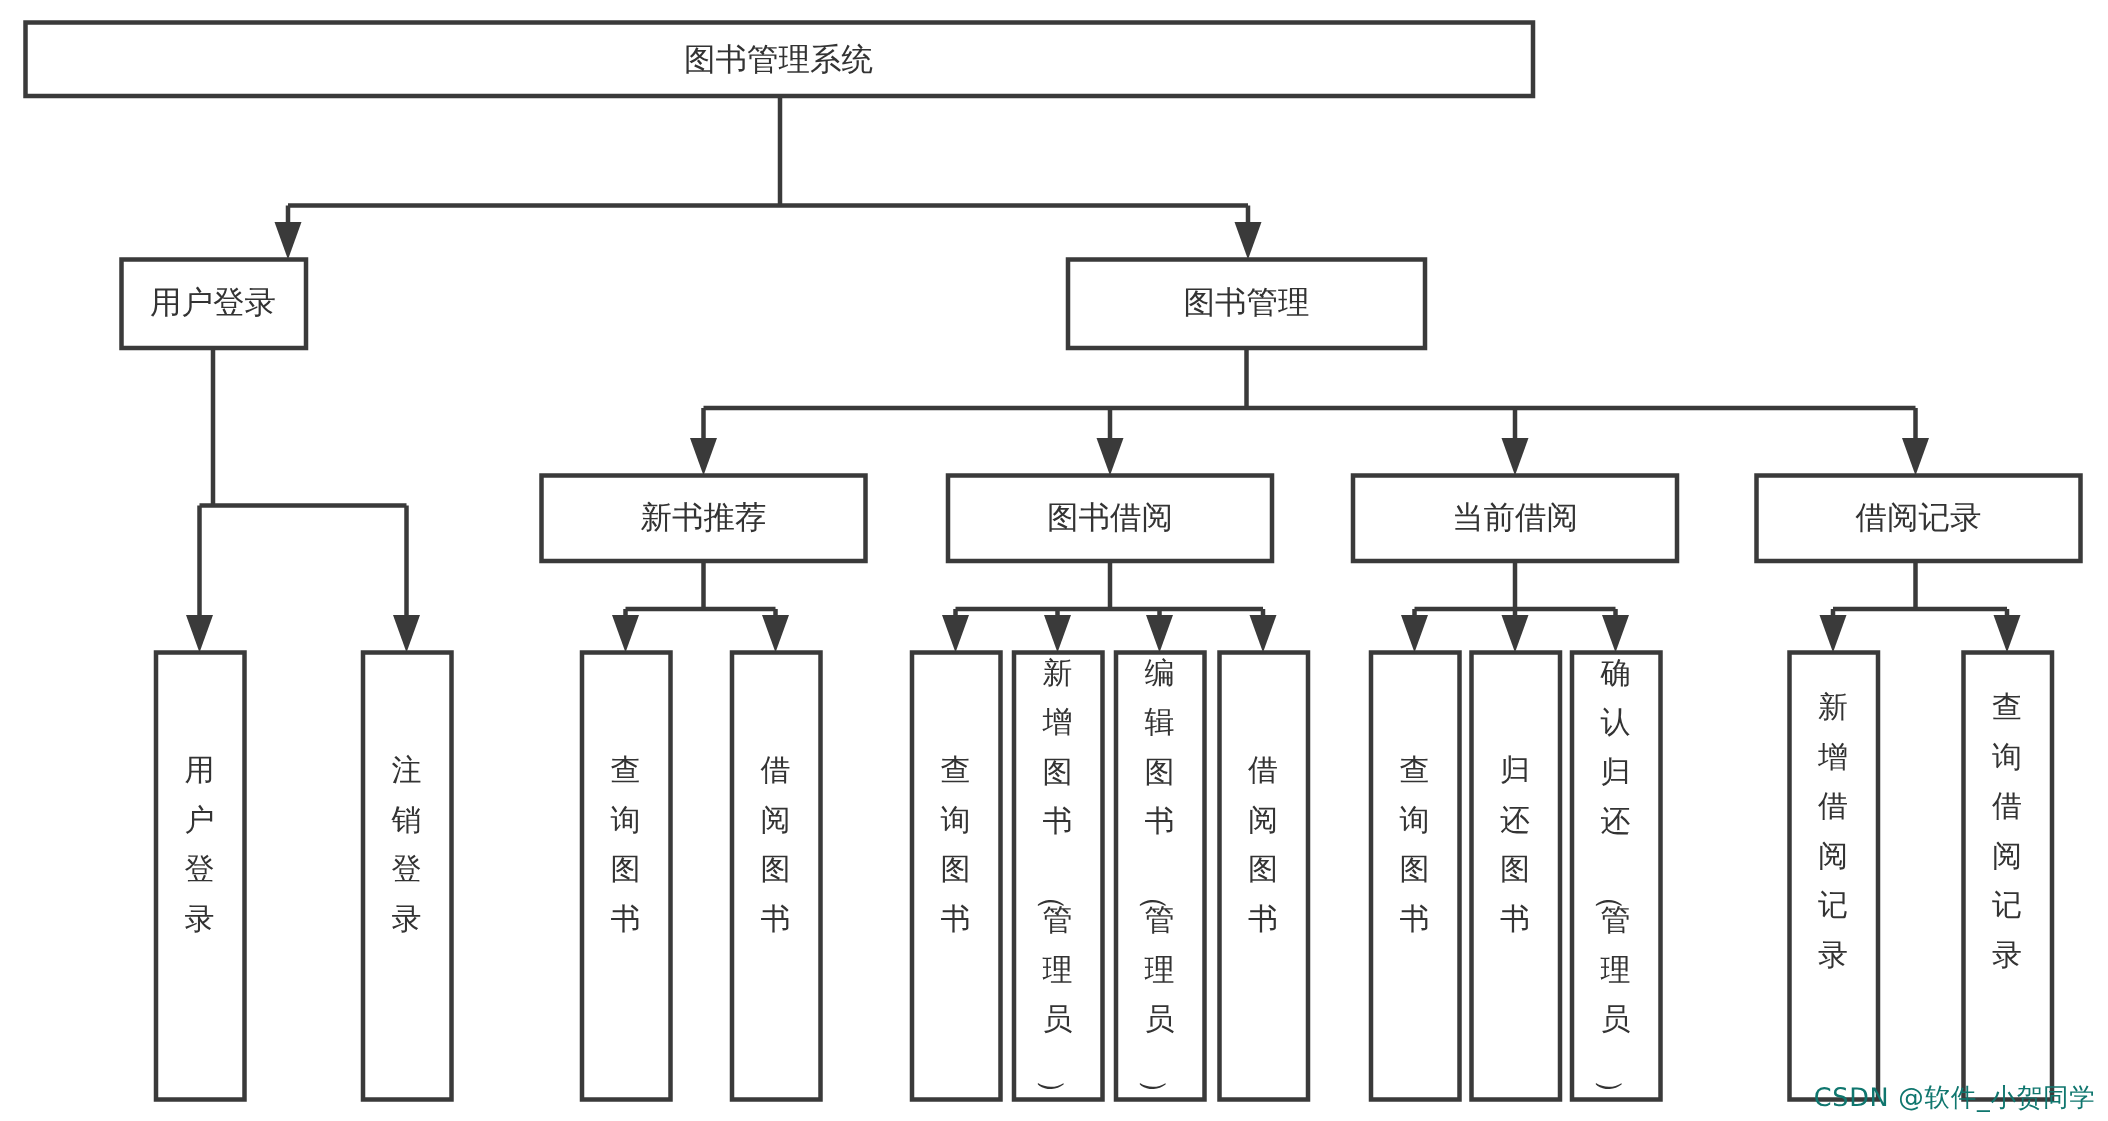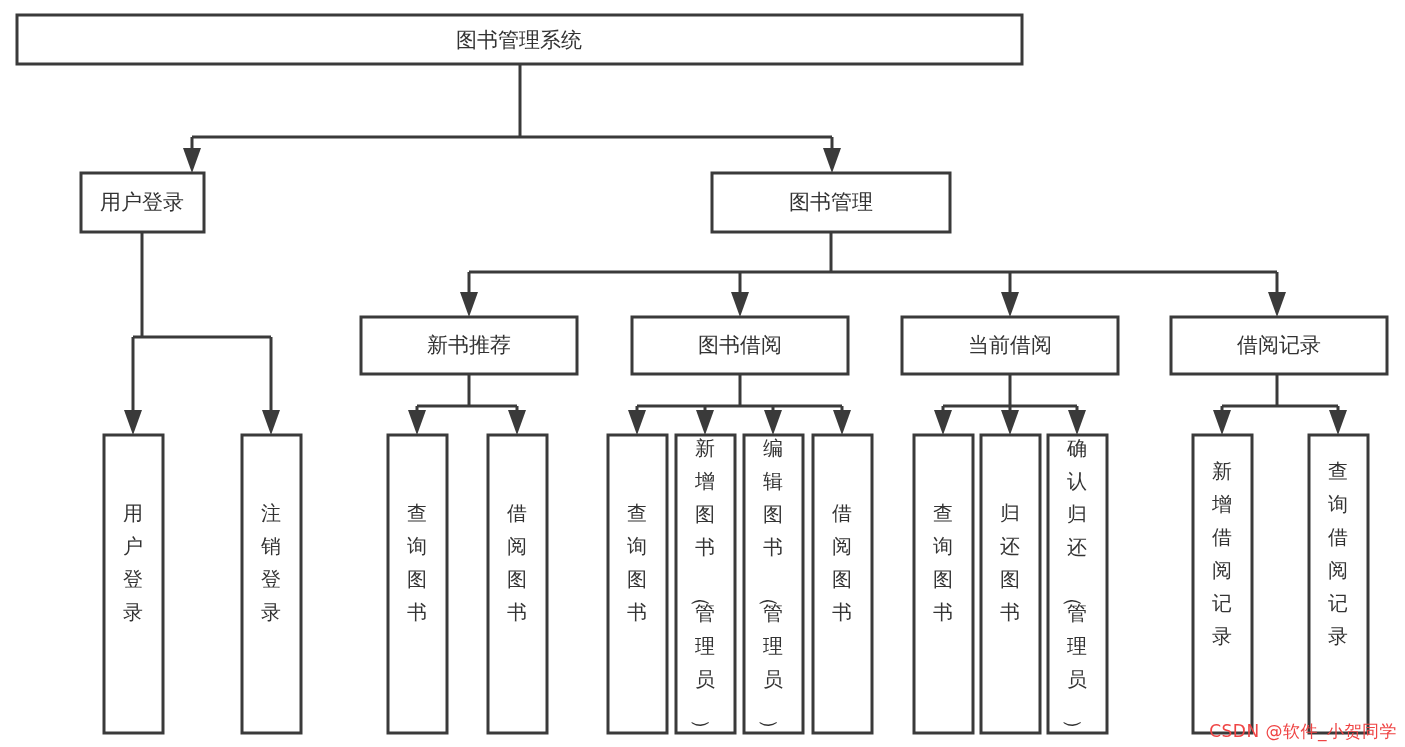--- a/index.html
+++ b/index.html
@@ -53,21 +53,21 @@
     font-family: "DejaVu Sans", "Liberation Sans", sans-serif;
     font-size: 20px;
     text-anchor: middle;
   }
   .watermark {
     position: absolute;
     right: 8px;
     bottom: 4px;
     font-family: "DejaVu Sans", "Liberation Sans", sans-serif;
     font-size: 17px;
-    color: #ef4444;
+    color: #0f766e;
     letter-spacing: 0.5px;
     white-space: nowrap;
     user-select: none;
   }
 </style>
 </head>
 <body>
 
 <div id="diagram-root">
 

